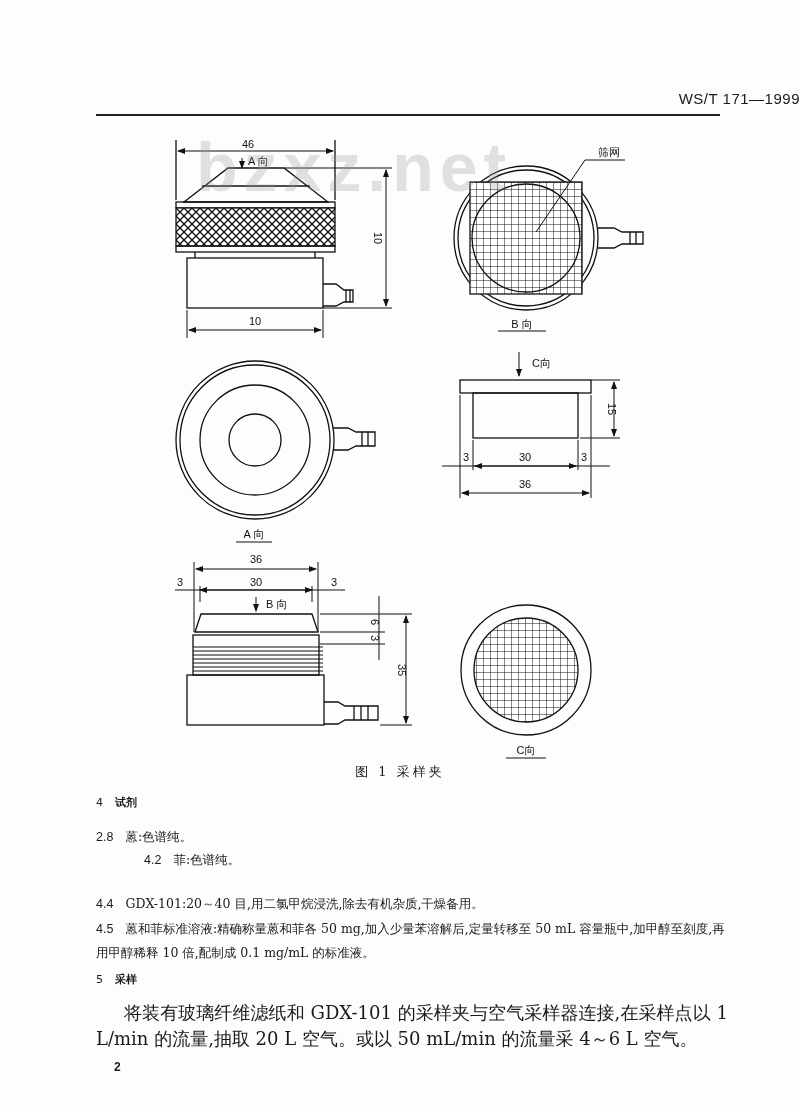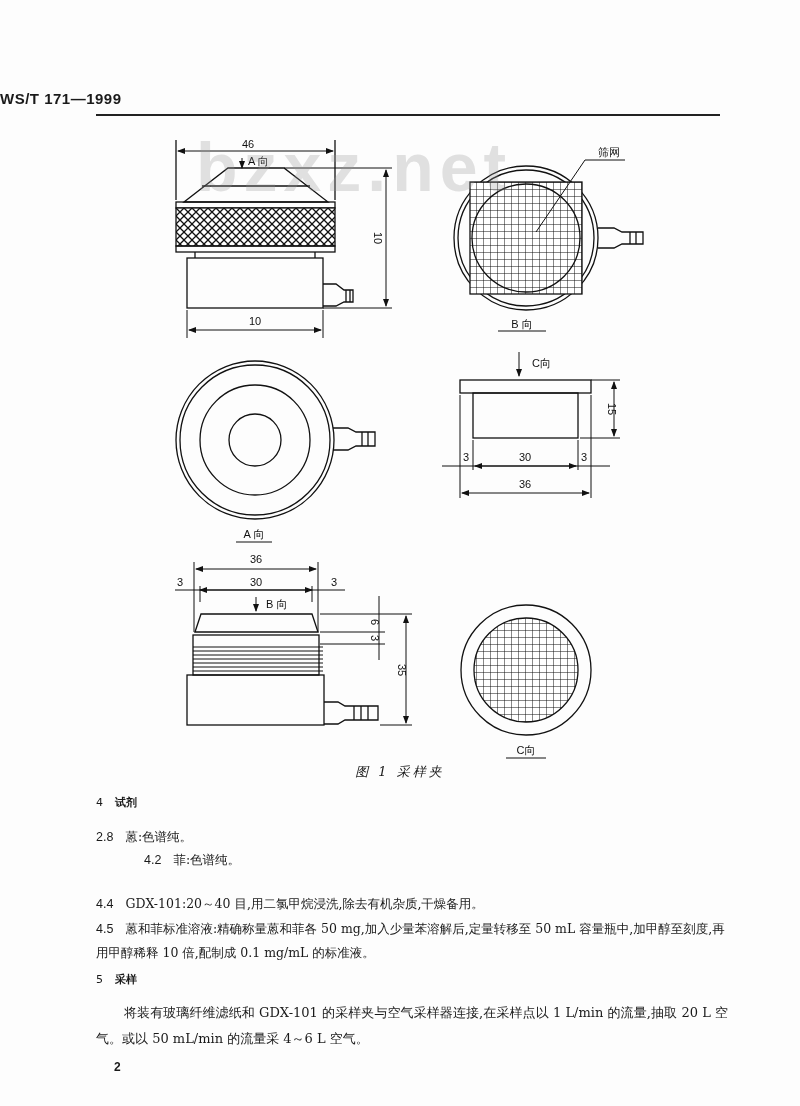--- a/index.html
+++ b/index.html
@@ -1,28 +1,28 @@
 <!DOCTYPE html>
 <html><head>
 <meta charset="utf-8">
 <style>
   html, body { margin: 0; padding: 0; background: #ffffff; }
   body { width: 800px; height: 1106px; position: relative; overflow: hidden; font-family: "DejaVu Serif", "Liberation Serif", serif; color: #1a1a1a; }
   .page { position: absolute; left: 0; top: 0; width: 800px; height: 1106px; background: #fdfdfd; }
-  .header-code { position: absolute; top: 90px; left: 0; width: 800px; text-align: left; font-family: "Liberation Sans", sans-serif; font-size: 15px; font-weight: bold; letter-spacing: 0.5px; }
+  .header-code { position: absolute; top: 90px; left: 0; width: 800px; text-align: right; font-family: "Liberation Sans", sans-serif; font-size: 15px; font-weight: normal; letter-spacing: 0.5px; }
   .header-rule { position: absolute; top: 114px; left: 96px; width: 624px; height: 2px; background: #222; }
   svg.fig { position: absolute; left: 0; top: 0; }
   .fig-text { font-family: "Liberation Sans", sans-serif; font-size: 11px; fill: #111; }
   .watermark { position: absolute; top: 128px; left: 196px; font-family: "Liberation Sans", sans-serif; font-weight: bold; font-size: 68px; color: rgba(150,150,150,0.28); letter-spacing: 6px; pointer-events: none; }
-  .caption { position: absolute; top: 763px; left: 0; width: 800px; text-align: center; font-size: 13px; letter-spacing: 3px; font-style: italic; }
+  .caption { position: absolute; top: 763px; left: 0; width: 800px; text-align: center; font-size: 13px; letter-spacing: 3px; }
   .section { position: absolute; left: 96px; font-size: 11px; font-weight: bold; font-family: "DejaVu Sans", sans-serif; }
   .section .num { margin-right: 12px; font-weight: normal; }
   .item { position: absolute; left: 96px; font-size: 12.5px; line-height: 18px; width: 630px; }
   .item .num { font-family: "Liberation Sans", sans-serif; margin-right: 12px; }
-  .para { position: absolute; left: 96px; width: 632px; font-size: 13px; line-height: 26px; text-indent: 28px; text-align: justify; }
+  .para { position: absolute; left: 96px; width: 632px; font-size: 18px; line-height: 26px; text-indent: 28px; text-align: justify; }
   .page-num { position: absolute; top: 1060px; left: 114px; font-family: "Liberation Sans", sans-serif; font-size: 12px; font-weight: bold; }
 </style>
 </head>
 <body>
 
 <div class="page">
 
   <div class="header-code">WS/T  171—1999</div>
   <div class="header-rule"></div>
 

